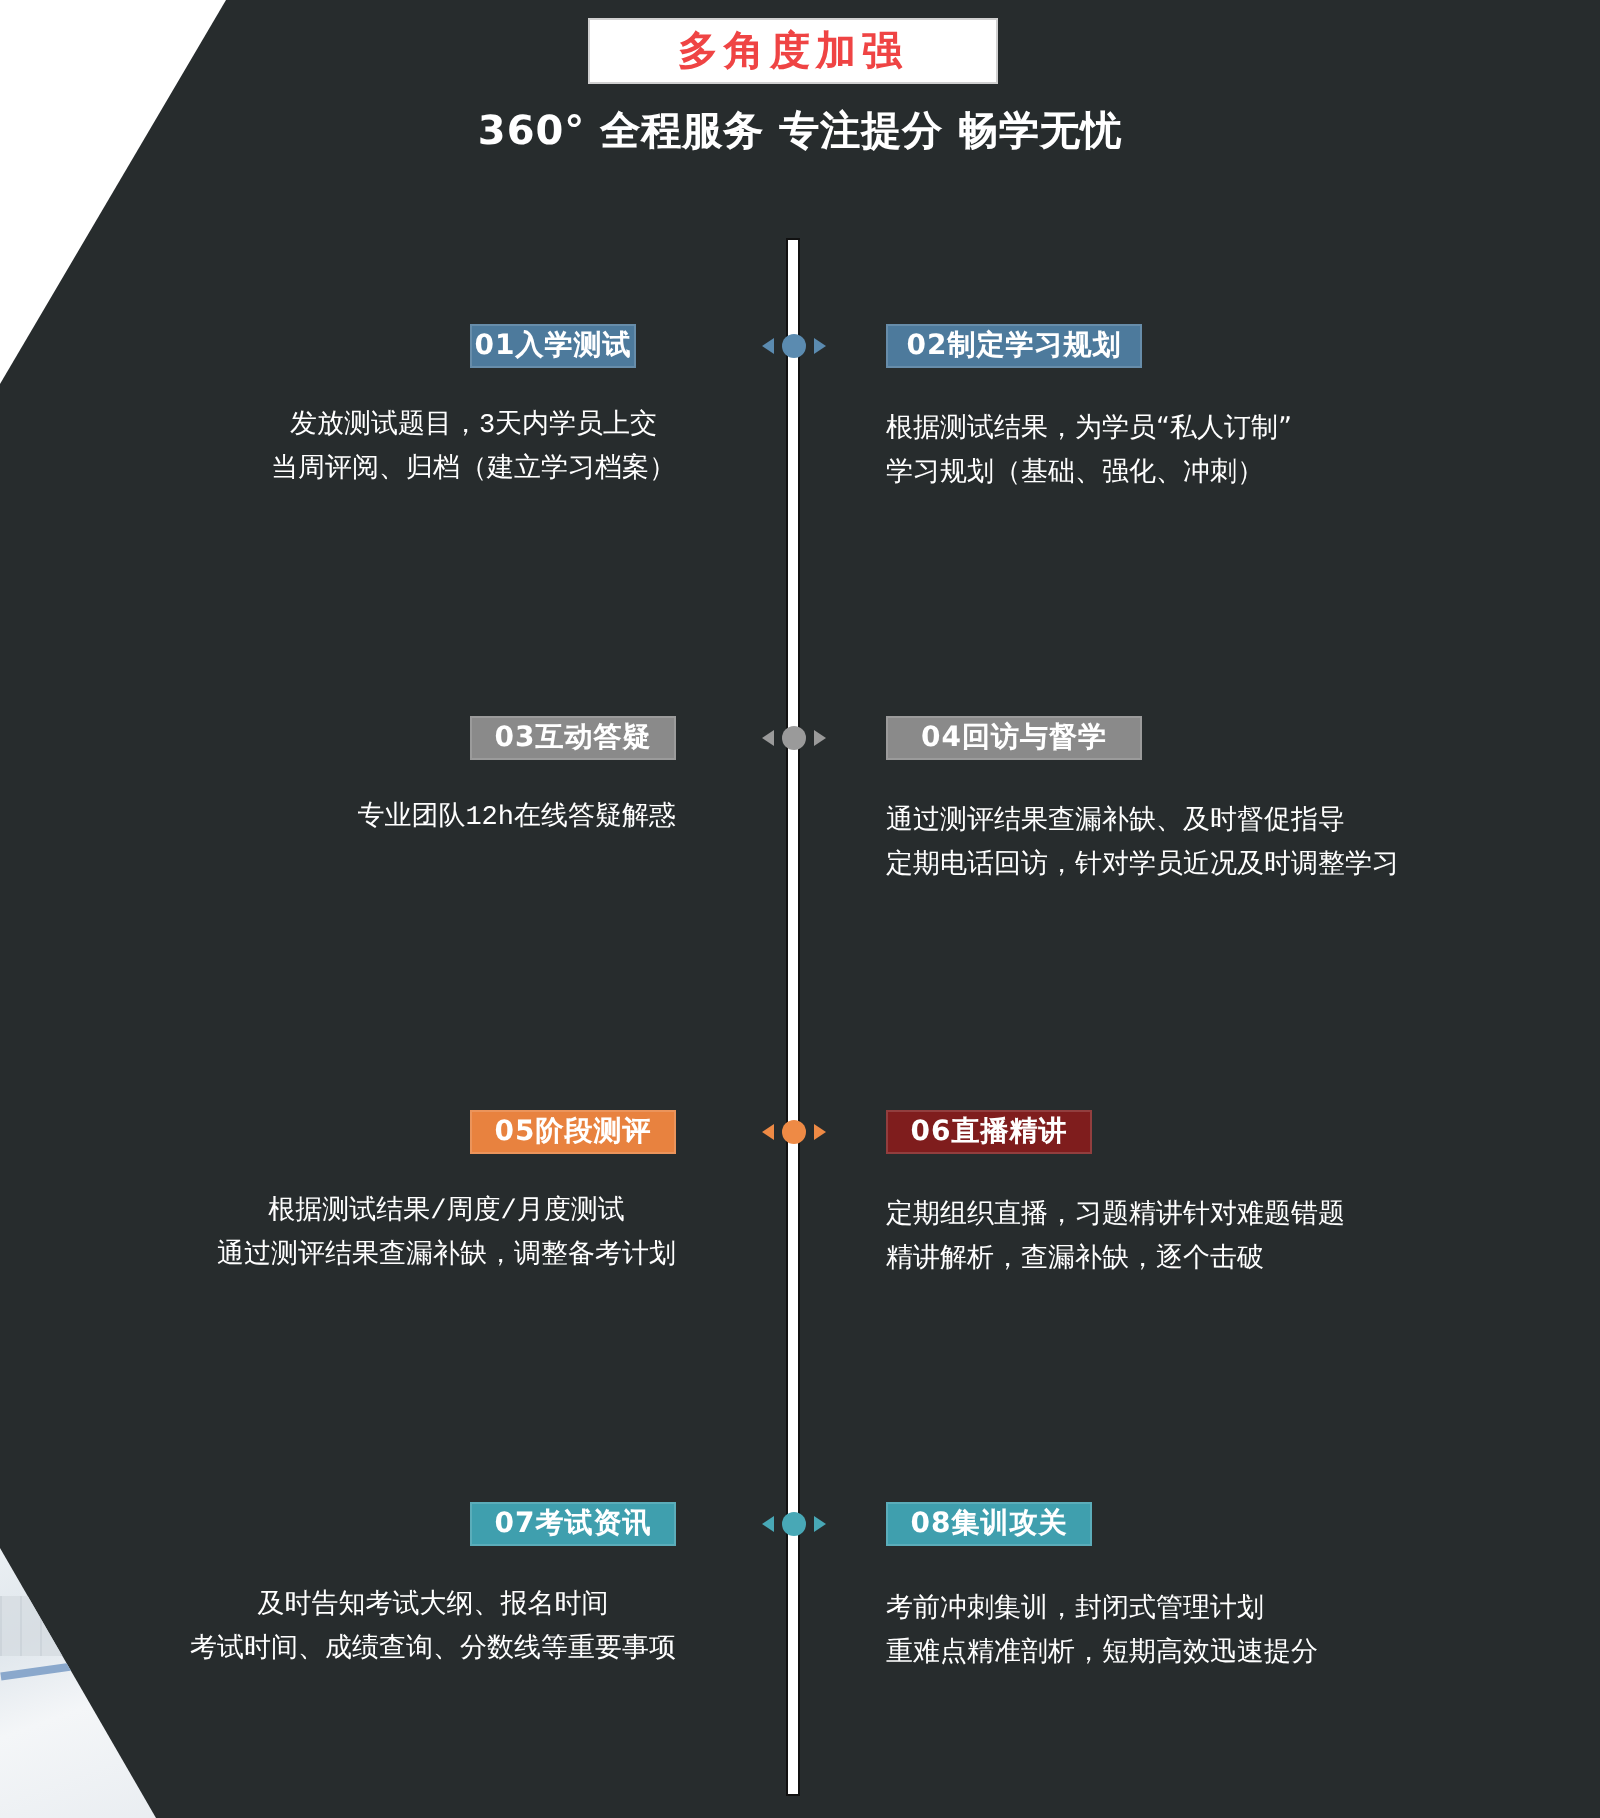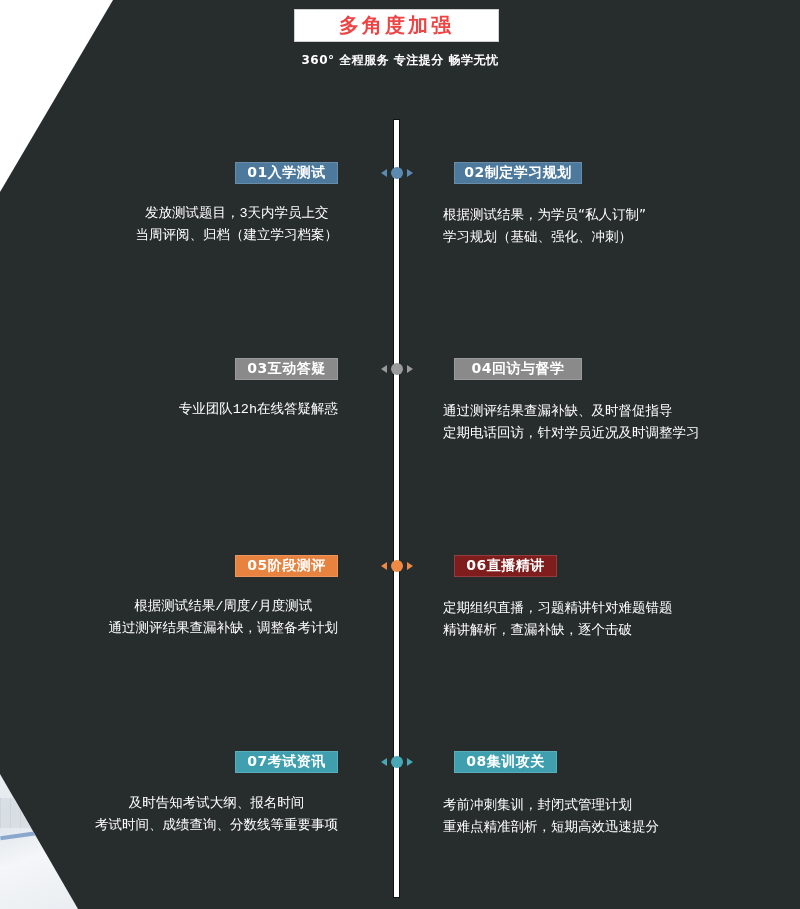--- a/index.html
+++ b/index.html
@@ -30,21 +30,21 @@
       opacity: 0.8;
     }
     .title-box {
       position: absolute; left: 294px; top: 9px; width: 205px; height: 33px;
       background: #ffffff; border: 1px solid #d0d0d0;
       display: flex; align-items: center; justify-content: center;
       color: #ef4444; font-size: 20px; font-weight: bold; letter-spacing: 3px;
     }
     .subtitle {
       position: absolute; left: 0; width: 800px; top: 52px;
-      text-align: center; font-size: 12px; font-weight: bold; color: #ffffff;
+      text-align: center; font-size: 20px; font-weight: bold; color: #ffffff;
       letter-spacing: 0.5px;
     }
     .timeline-line {
       position: absolute; left: 393px; top: 119px; width: 7px; height: 779px;
       background: #ffffff; border: 1px solid #111; border-top-width: 1px;
     }
     .node {
       position: absolute; left: 378px; width: 38px; height: 14px;
     }
     .node .dot {
@@ -60,21 +60,21 @@
       border-top: 4px solid transparent; border-bottom: 4px solid transparent;
       border-left: 6px solid;
     }
     .label {
       position: absolute; height: 22px;
       display: flex; align-items: center; justify-content: center;
       font-size: 14px; font-weight: bold; color: #ffffff; letter-spacing: 0.5px;
       border: 1px solid rgba(255,255,255,0.15);
     }
     .label.left { left: 235px; }
-    .label.right { left: 443px; margin-left: 11px; }
+    .label.right { left: 443px; }
     .desc {
       position: absolute; font-size: 13.5px; line-height: 22px; color: #ffffff;
       white-space: nowrap;
     }
     .desc.left { right: 462px; text-align: center; font-family: Liberation Mono, monospace; }
     .desc.right { left: 443px; text-align: left; }
   </style>
 </head>
 <body>
 
@@ -87,21 +87,21 @@
 <div class="title-box">多角度加强</div>
 <div class="subtitle">360°  全程服务 专注提分 畅学无忧</div>
 
 <div class="timeline-line"></div>
 
 <div class="node" style="top:166px;color:#5b8bb0">
   <span class="arr-l"></span>
   <span class="dot" style="background:#5b8bb0"></span>
   <span class="arr-r"></span>
 </div>
-<div class="label left" style="top:162px;width:103px;background:#4d7a9c">01入学测试</div>
+<div class="label left" style="top:162px;width:83px;background:#4d7a9c">01入学测试</div>
 <div class="label right" style="top:162px;width:128px;background:#4d7a9c">02制定学习规划</div>
 <div class="desc left" style="top:203px">
   <div>发放测试题目，3天内学员上交</div>
   <div>当周评阅、归档（建立学习档案）</div>
 </div>
 <div class="desc right" style="top:203px">
   <div>根据测试结果，为学员“私人订制”</div>
   <div>学习规划（基础、强化、冲刺）</div>
 </div>
 

